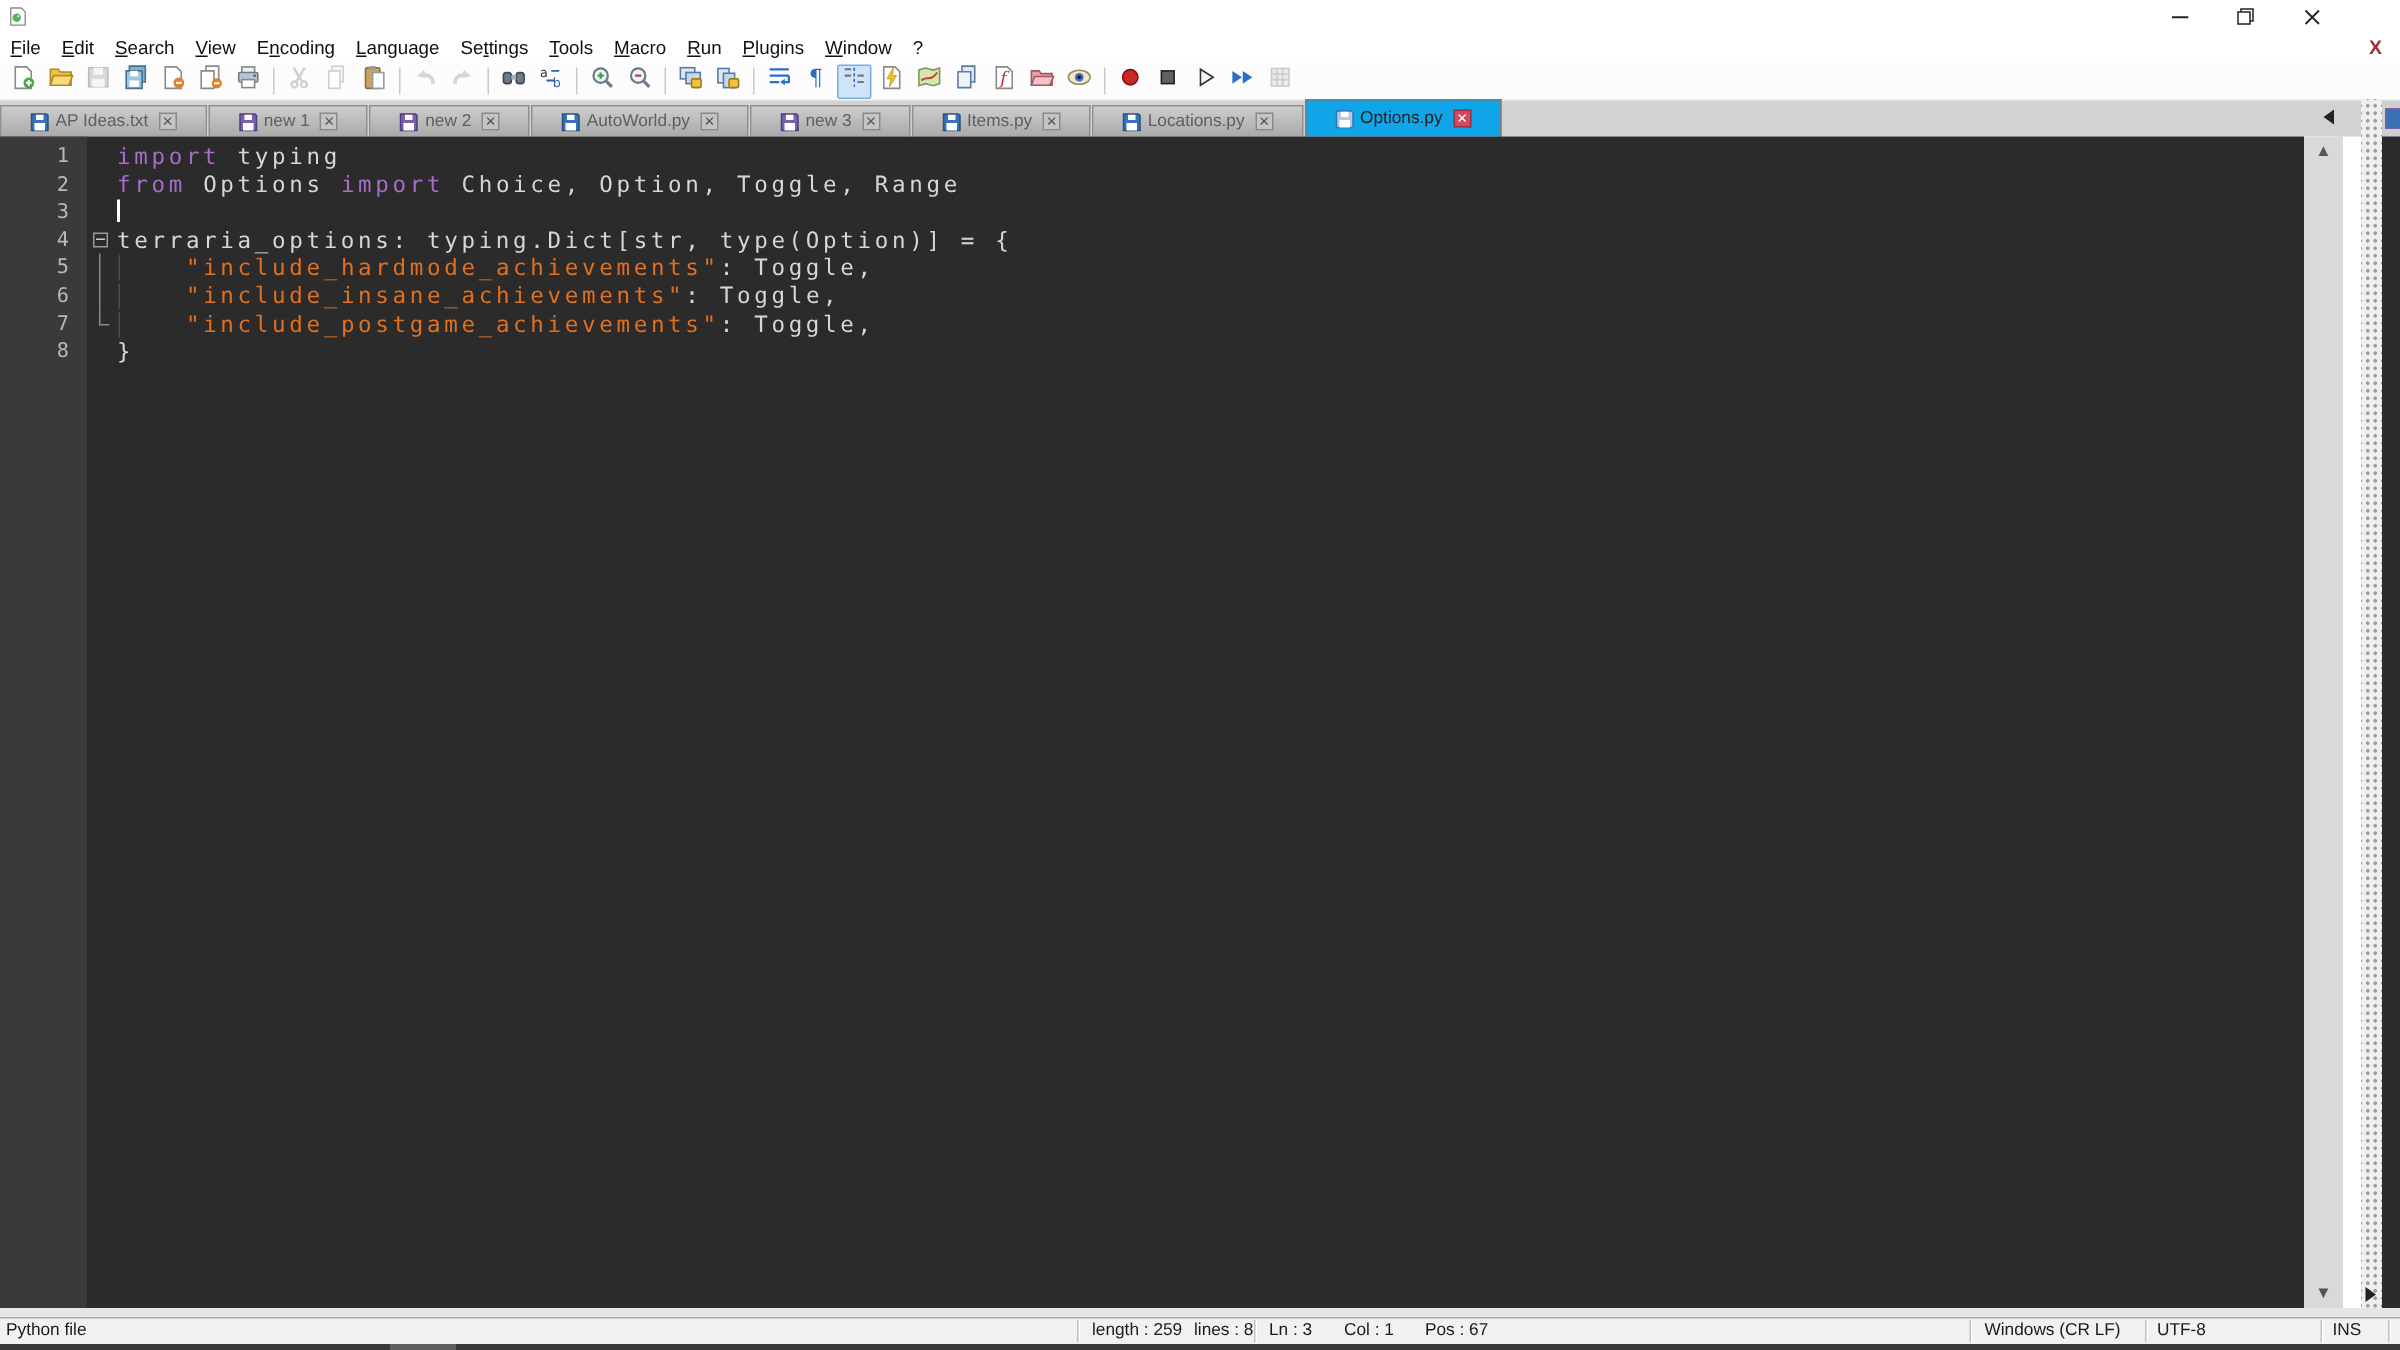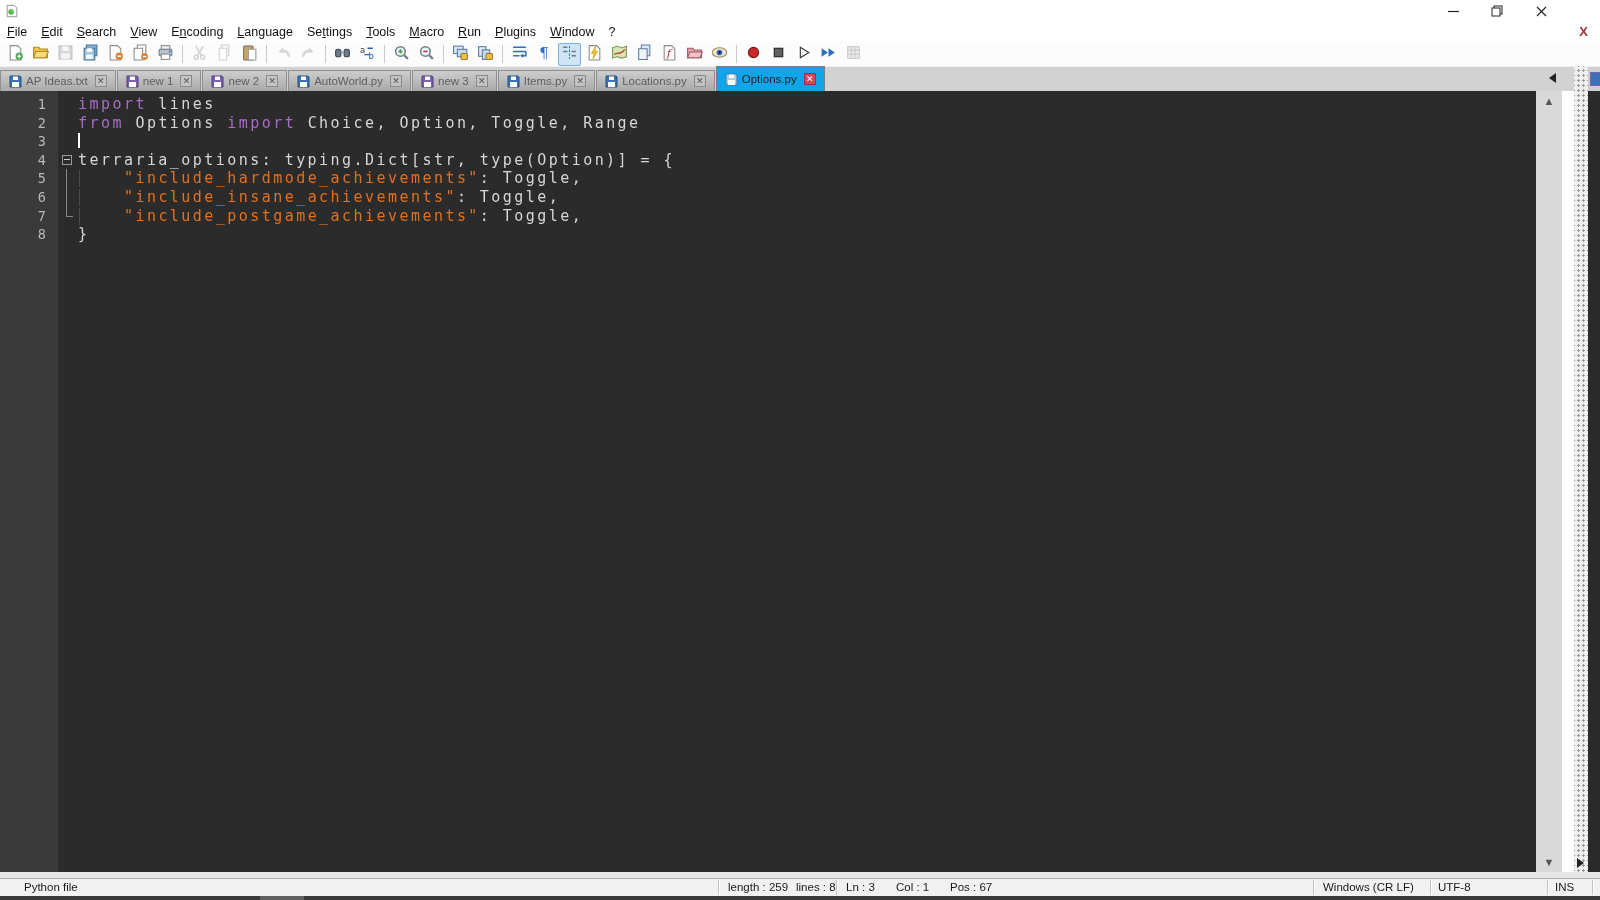--- a/index.html
+++ b/index.html
@@ -18,21 +18,21 @@
   #menubar-close{position:absolute;right:12px;top:0;height:20px;line-height:20px;color:#a03040;font-weight:bold;font-size:13px;}
   
   #toolbar{position:absolute;left:0;top:42px;width:1600px;height:24px;background:#fcfcfc;display:flex;align-items:center;padding-left:3px;box-sizing:border-box;}
   .tbtn{width:21px;height:21px;display:flex;align-items:center;justify-content:center;margin:0 1px;border:1px solid transparent;border-radius:2px;}
   .tbtn svg{width:17px;height:17px;}
   .tbtn.disabled{filter:grayscale(1) opacity(.45);}
   .tbtn.pressed{background:#cfe4f7;border-color:#79aee0;}
   .tsep{width:1px;height:18px;background:#c9c9c9;margin:0 4px;}
   
   #tabbar{position:absolute;left:0;top:66px;width:1600px;height:25px;background:#d2d2d2;border-top:1px solid #f2f2f2;box-sizing:border-box;display:flex;align-items:flex-end;}
-  .tab{display:flex;align-items:center;gap:4px;height:20px;padding:0 8px;margin-right:1px;
+  .tab{display:flex;align-items:center;gap:4px;height:20px;padding:0 19px;margin-right:1px;
        background:linear-gradient(#cdcdcd,#a9a9a9);border:1px solid #8f8f8f;border-bottom:none;
        font-size:11.5px;color:#5e5e5e;white-space:nowrap;}
   .tab.active{height:24px;background:#0ea5e9;color:#222;border-color:#7d7d7d;}
   .tab .flop{width:13px;height:13px;flex:0 0 auto;}
   .tab .xbox{width:12px;height:12px;margin-left:3px;border:1px solid #8a8a8a;background:#c4c4c4;display:flex;align-items:center;justify-content:center;
              font-size:9px;line-height:1;color:#555;box-sizing:border-box;}
   .tab.active .xbox{background:#cf4a5e;border-color:#9c2f40;color:#fff;font-weight:bold;}
   #tab-scroll-left{position:absolute;left:1548px;top:6px;width:0;height:0;border-top:5px solid transparent;border-bottom:5px solid transparent;border-right:7px solid #222;}
   
   #editor{position:absolute;left:0;top:91px;width:1536px;height:781px;background:#2b2b2b;overflow:hidden;
@@ -414,21 +414,21 @@
   <div id="tab-scroll-left-wrap">
       <span id="tab-scroll-left" style="position:absolute;left:1549px;top:73px;"></span>
     </div>
 
   <div id="editor">
     <div id="margin-bg"></div>
     <div id="code">
         <div class="line">
           <span class="ln">1</span>
           <span class="fold "></span>
-          <span class="codetext"><span class="tk-kw">import</span><span class="tk-def"> lines</span></span>
+          <span class="codetext"><span class="tk-kw">import</span><span class="tk-def"> typing</span></span>
         </div>
         <div class="line">
           <span class="ln">2</span>
           <span class="fold "></span>
           <span class="codetext"><span class="tk-kw">from</span><span class="tk-def"> Options </span><span class="tk-kw">import</span><span class="tk-def"> Choice, Option, Toggle, Range</span></span>
         </div>
         <div class="line">
           <span class="ln">3</span>
           <span class="fold "></span>
           <span class="codetext"><span class="caret"></span></span>
@@ -472,21 +472,21 @@
 
   <div id="splitter"></div>
   <div id="splitter-arrow"></div>
   <div id="minipane">
     <div class="ministrip">
       <div class="minitab"></div>
     </div>
   </div>
 
   <div id="statusbar">
-    <span class="fld" style="left:24px;">Python file</span>
+    <span class="fld" style="left:4px;">Python file</span>
     <span class="sdiv" style="left:718px;"></span>
     <span class="fld" style="left:728px;">length : 259</span>
     <span class="fld" style="left:796px;">lines : 8</span>
     <span class="sdiv" style="left:836px;"></span>
     <span class="fld" style="left:846px;">Ln : 3</span>
     <span class="fld" style="left:896px;">Col : 1</span>
     <span class="fld" style="left:950px;">Pos : 67</span>
     <span class="sdiv" style="left:1313px;"></span>
     <span class="fld" style="left:1323px;">Windows (CR LF)</span>
     <span class="sdiv" style="left:1430px;"></span>

